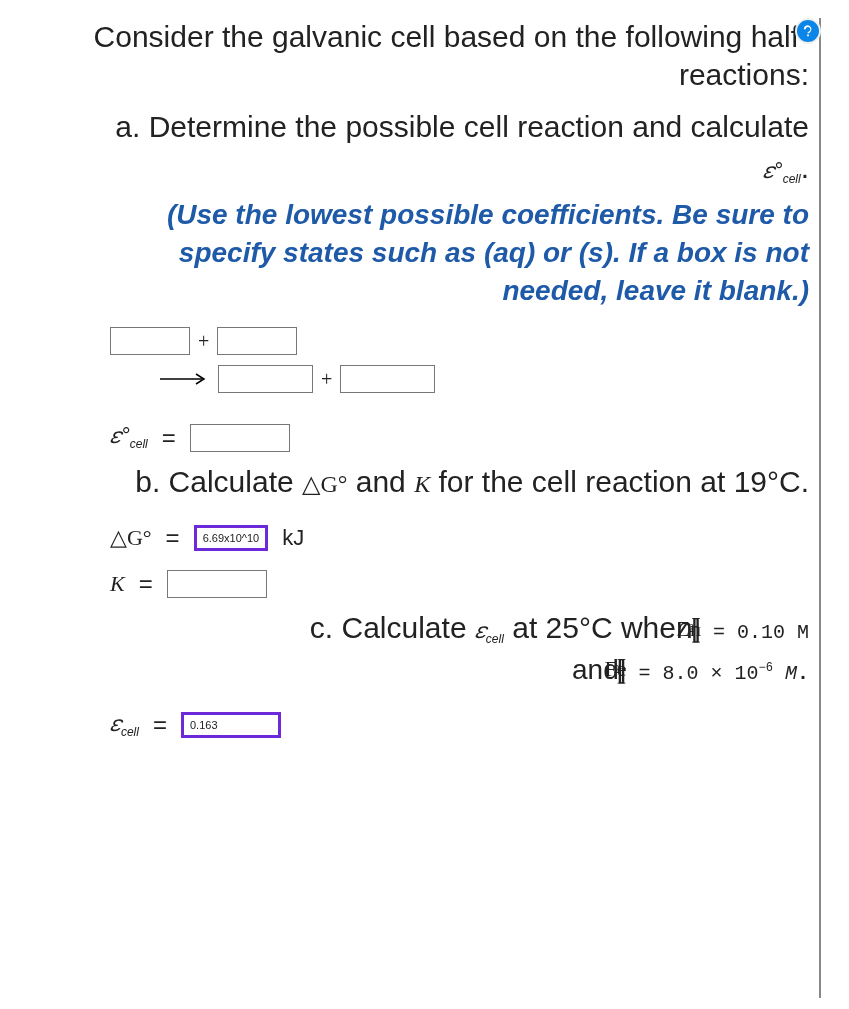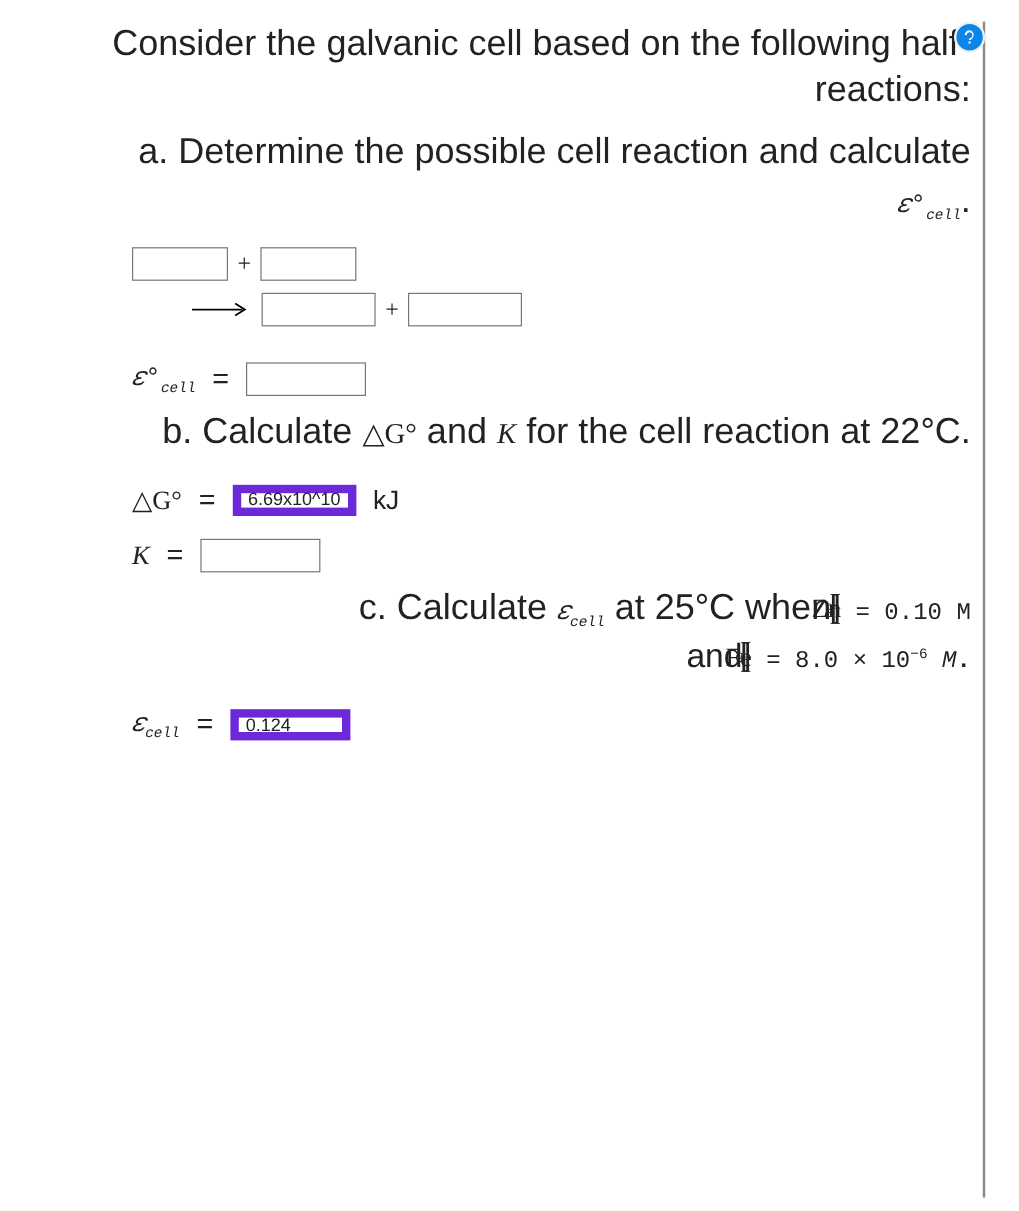--- a/index.html
+++ b/index.html
@@ -32,25 +32,25 @@
   .mathline2 { margin-top: 10px; padding-left: 80px; display:flex; align-items:center; gap:8px; flex-wrap: wrap; font-size: 20px;}
   .box {
     border: 1px solid #777; height: 28px; background: #fff;
     display: inline-block;
   }
   .box.sm { width: 80px; }
   .box.md { width: 95px; }
   .box.lg { width: 100px; }
   .arrow-svg { display:inline-block; }
   .serif { font-family: "Times New Roman", Times, serif; }
-  .esym { font-family: Liberation Mono, monospace; font-style: italic; font-size: 22px; }
+  .esym { font-family: Liberation Sans, sans-serif; font-style: italic; font-size: 22px; }
   .sub { font-size: 12px; }
   .eq { font-size: 24px; padding: 0 6px; }
   .valbox {
-    border: 7px solid #6d28d9; height: 26px; padding: 2px 6px; font-size: 15px;
+    border: 3px solid #6d28d9; height: 26px; padding: 2px 6px; font-size: 11px;
     display: inline-flex; align-items: center; background:#fff;
   }
   .kj { font-size: 22px; margin-left: 6px; }
   .bracket { font-family: "Times New Roman", Times, serif; font-size: 22px; display:inline-flex; align-items:center;}
   .bracket .lb, .bracket .rb { font-size: 30px; font-weight: normal;}
   .bracket sup { font-size: 12px; }
   .condval { font-family: Liberation Mono, monospace; font-size: 20px; }
   .smallnote { font-size: 28px; }
 </style>
 </head>
@@ -66,20 +66,21 @@
   <div class="intro">Consider the galvanic cell based on the following half-reactions:</div>
 
   <div class="halfrx">
   </div>
 
   <div class="part">
     <div class="qtext">
       <span>a.</span>
       <span>Determine the possible cell reaction and calculate </span><span class="esym"><span>𝜀°</span><sub class="sub">cell</sub></span><span>.</span>
     </div>
+    <div class="hint">(Use the lowest possible coefficients. Be sure to specify states such as (aq) or (s). If a box is not needed, leave it blank.)</div>
 
     <div class="mathline">
       <span class="box sm"></span>
       <span class="serif">+</span>
       <span class="box sm"></span>
     </div>
     <div class="mathline2">
       <svg class="arrow-svg" width="50" height="14">
         <line x1="0" y1="7" x2="42" y2="7" stroke="#000" stroke-width="1.5"></line>
         <polyline points="36,2 44,7 36,12" fill="none" stroke="#000" stroke-width="1.5"></polyline>
@@ -92,21 +93,21 @@
     <div class="mathline" style="margin-top:30px;">
       <span class="esym"><span>𝜀°</span><sub class="sub">cell</sub></span>
       <span class="eq">=</span>
       <span class="box lg"></span>
     </div>
   </div>
 
   <div class="part" style="margin-top:10px;">
     <div class="qtext">
       <span>b.</span>
-      <span>Calculate </span><span class="serif" style="font-size:24px"><span>△G°</span></span><span> and </span><span class="serif" style="font-style:italic;font-size:24px">K</span><span> for the cell reaction at 22°C.</span>
+      <span>Calculate </span><span class="serif" style="font-size:24px"><span>△G°</span></span><span> and </span><span class="serif" style="font-style:italic;font-size:24px">K</span><span> for the cell reaction at 19°C.</span>
     </div>
 
     <div class="mathline" style="margin-top:22px;">
       <span class="serif" style="font-size:22px">△G°</span>
       <span class="eq">=</span>
       <span class="valbox">6.69x10^10</span>
       <span class="kj">kJ</span>
     </div>
 
     <div class="mathline" style="margin-top:18px;">
@@ -130,16 +131,16 @@
           <span class="lb">[</span>
           <span>Fe</span>
           <sup>2+</sup>
           <span class="rb">]</span>
         </span><span class="condval"><span> = 8.0 × 10</span><sup style="font-size:12px">−6</sup><span style="font-style:italic"> M</span></span><span class="condval" style="font-weight:bold">.</span>
     </div>
 
     <div class="mathline" style="margin-top:22px;">
       <span class="esym"><span>𝜀</span><sub class="sub">cell</sub></span>
       <span class="eq">=</span>
-      <span class="valbox" style="width:100px">0.124</span>
+      <span class="valbox" style="width:100px">0.163</span>
     </div>
   </div>
 </div>
 
 </body></html>

